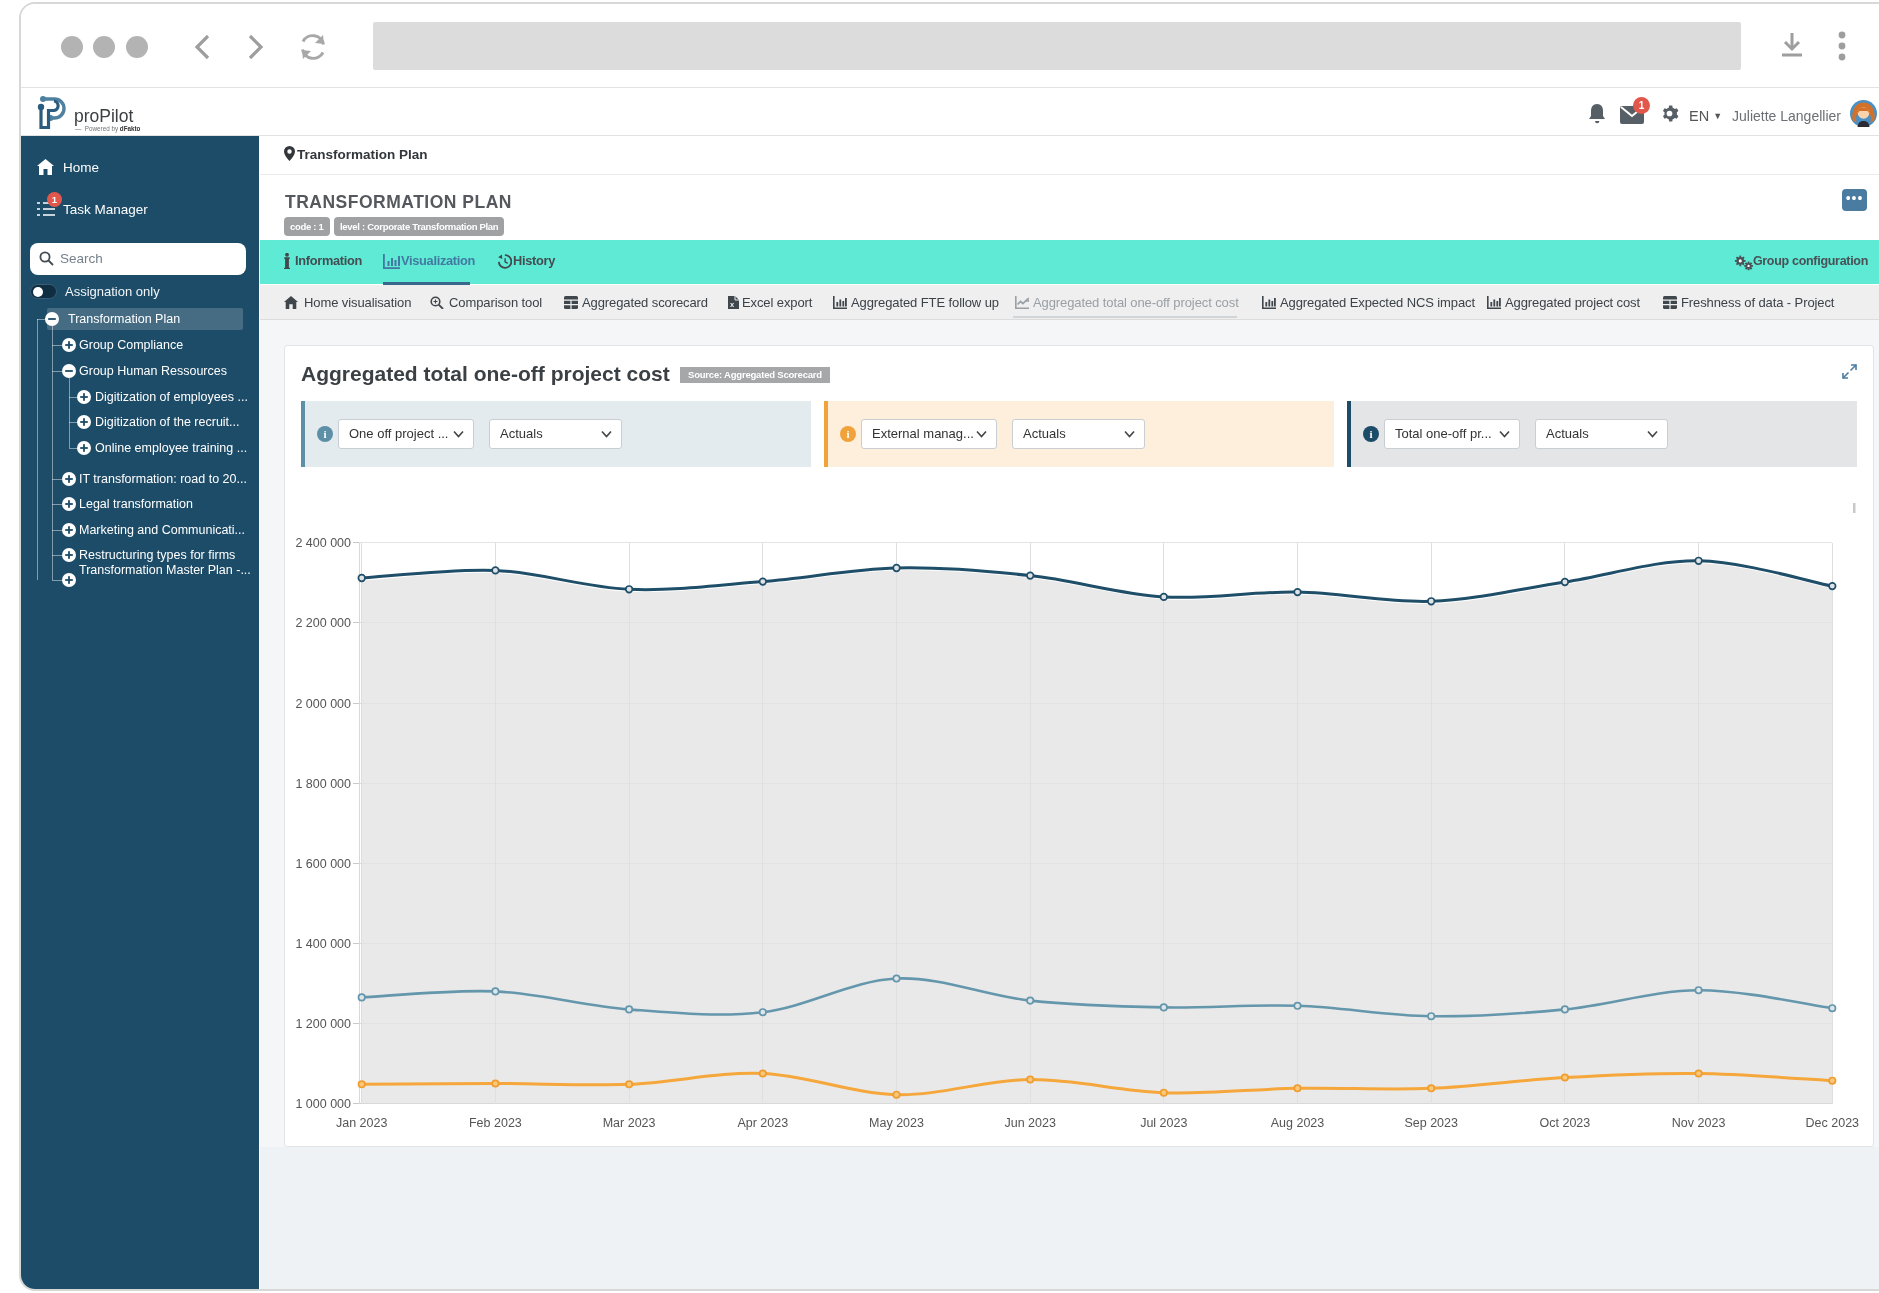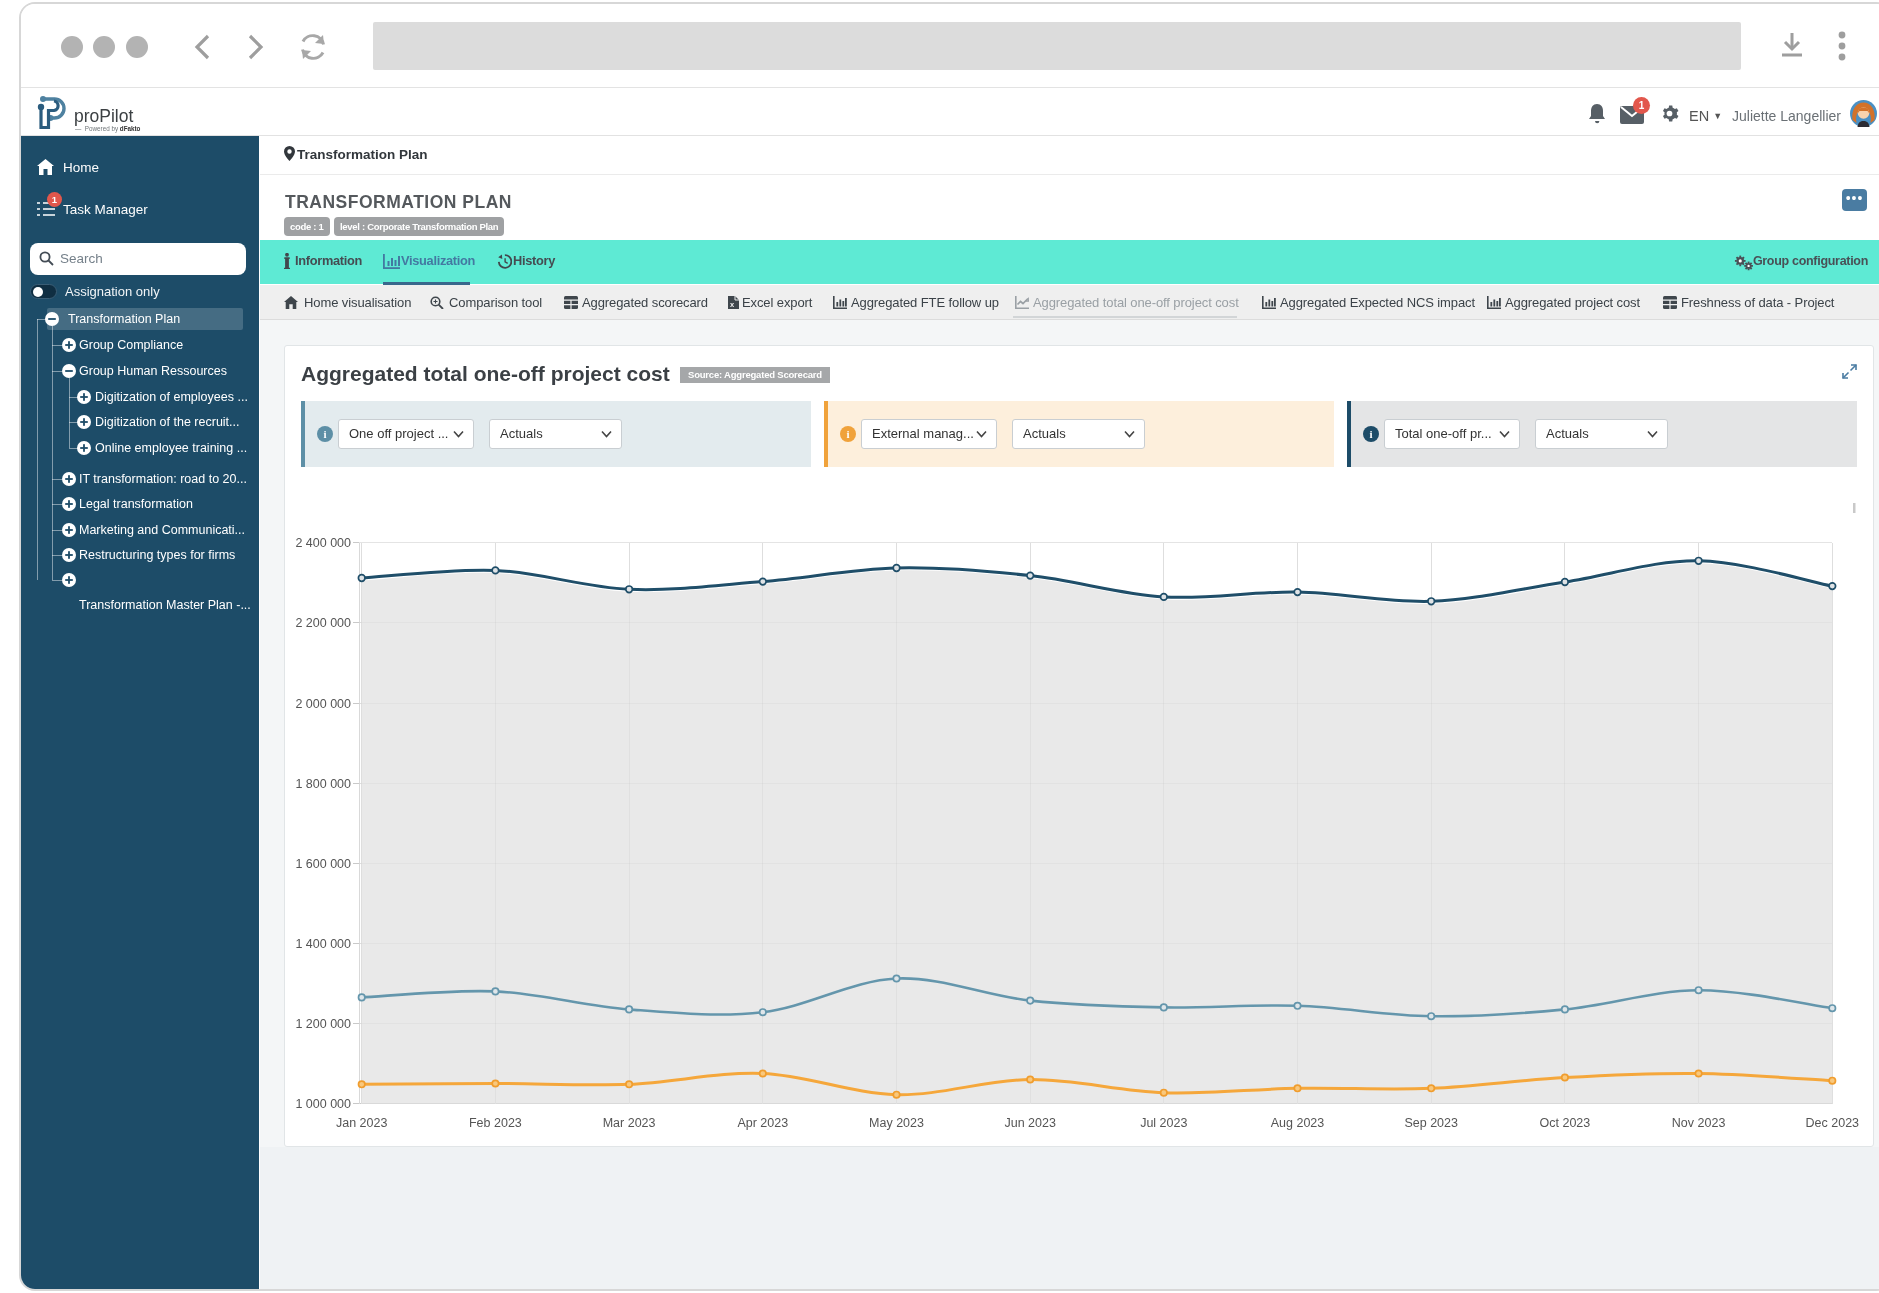--- a/index.html
+++ b/index.html
@@ -233,21 +233,21 @@
           <circle cx="7" cy="7" r="7" fill="#fff"></circle>
           <rect x="3.2" y="6.1" width="7.6" height="1.8" fill="#1d4c68"></rect>
           <rect x="6.1" y="3.2" width="1.8" height="7.6" fill="#1d4c68"></rect>
         </svg>
       <div class="trow" style="left:58px;top:408px">Restructuring types for firms</div>
       <svg class="tic" style="left:41px;top:437px" width="14" height="14" viewBox="0 0 14 14">
           <circle cx="7" cy="7" r="7" fill="#fff"></circle>
           <rect x="3.2" y="6.1" width="7.6" height="1.8" fill="#1d4c68"></rect>
           <rect x="6.1" y="3.2" width="1.8" height="7.6" fill="#1d4c68"></rect>
         </svg>
-      <div class="trow" style="left:58px;top:458px">Transformation Master Plan -...</div>
+      <div class="trow" style="left:58px;top:423px">Transformation Master Plan -...</div>
     </div>
   </div>
 
   <div class="main">
     <div class="crumb">
       <svg style="position:absolute;left:24px;top:10px" width="11" height="15" viewBox="0 0 11 15">
           <path d="M5.5 0 A5.5 5.5 0 0 1 11 5.5 C11 9.5 5.5 15 5.5 15 C5.5 15 0 9.5 0 5.5 A5.5 5.5 0 0 1 5.5 0 Z M5.5 3.3 A2.2 2.2 0 1 0 5.5 7.7 A2.2 2.2 0 0 0 5.5 3.3 Z" fill="#32373c"></path>
         </svg>
       <b>Transformation Plan</b>
     </div>

